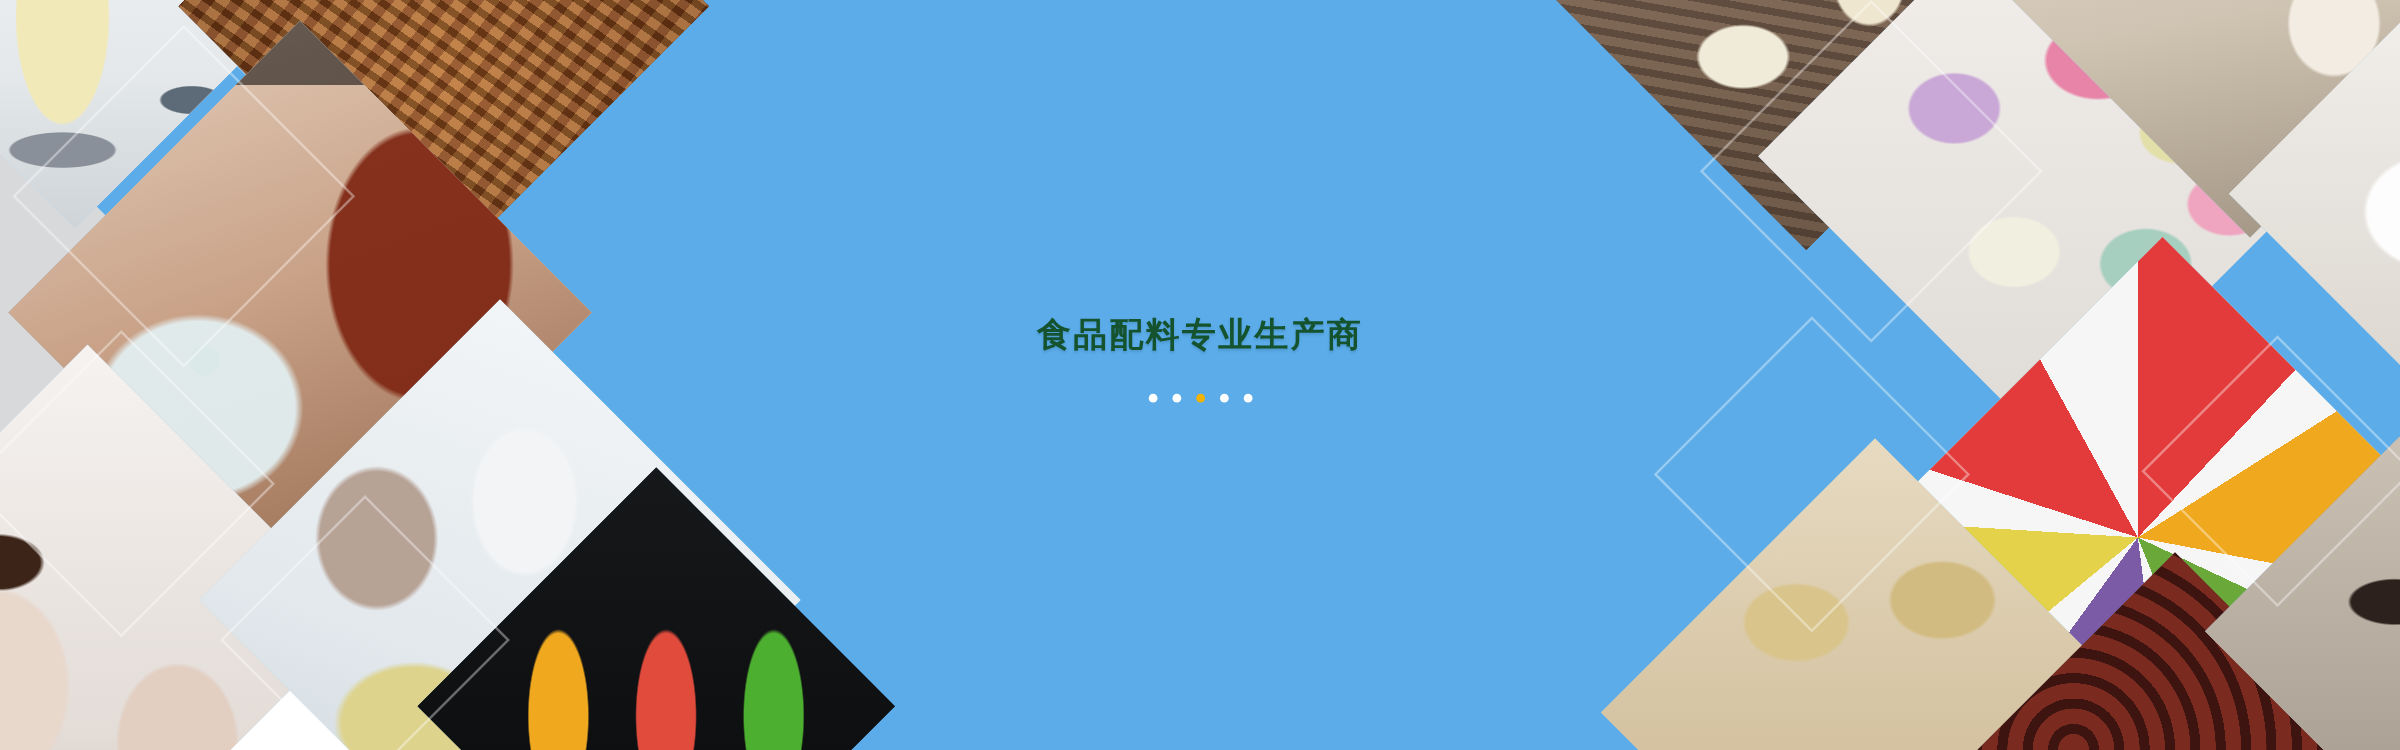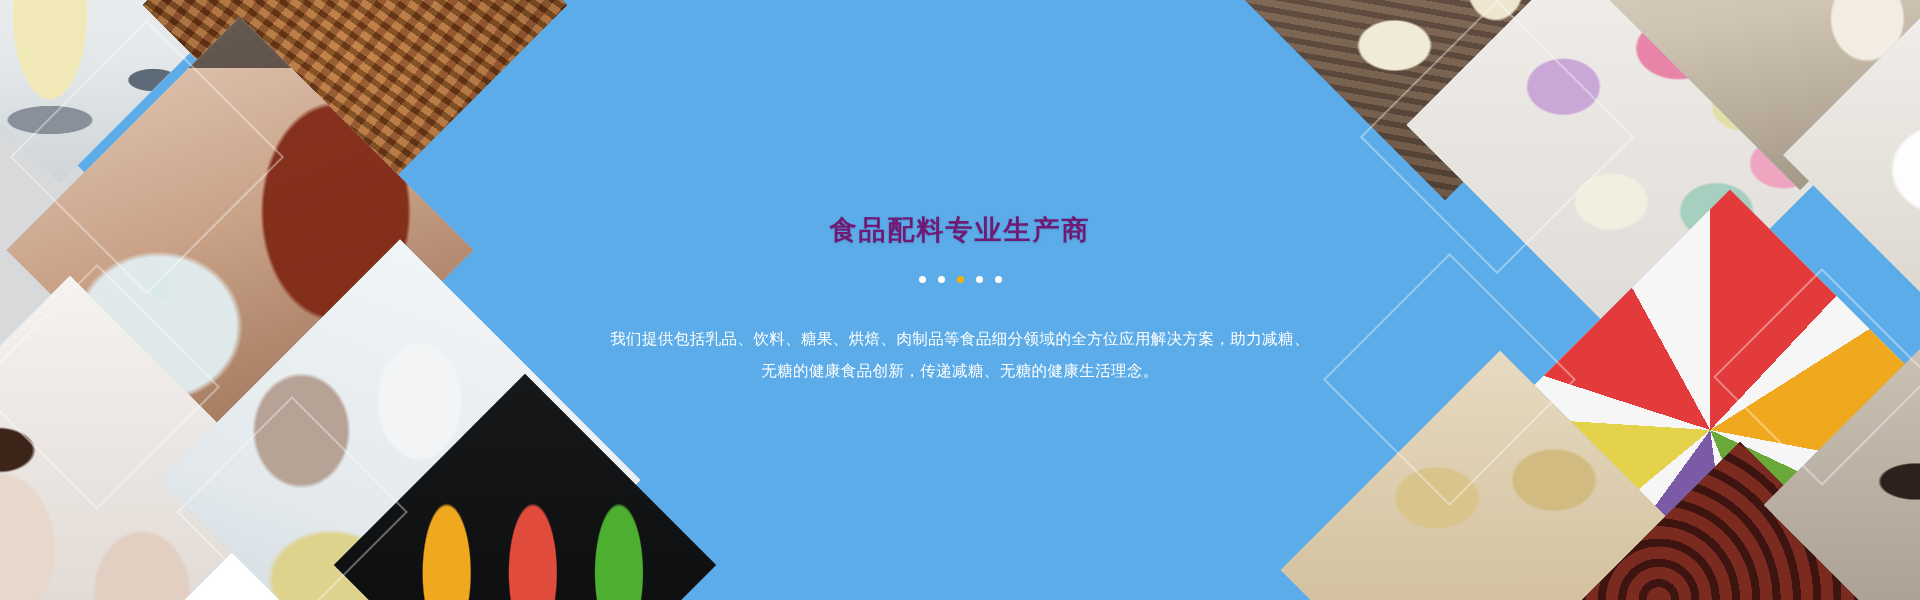--- a/index.html
+++ b/index.html
@@ -49,21 +49,21 @@
   
   .content{
     position:absolute;left:50%;top:0;transform:translateX(-50%);
     width:760px;height:600px;
     display:flex;flex-direction:column;align-items:center;justify-content:center;
     text-align:center;color:#fff;
     z-index:20;
   }
   .headline{
     font-size:27px;font-weight:bold;letter-spacing:2px;
-    color:#701a75;line-height:1.2;margin:0;
+    color:#14532d;line-height:1.2;margin:0;
     text-shadow:0 1px 2px rgba(40,90,140,.25);
   }
   .para{
     font-size:15.5px;line-height:2.05;color:#ffffff;
     margin:14px 0 0 0;font-weight:400;letter-spacing:.4px;
     max-width:740px;
   }
   .dots{
     display:flex;align-items:center;gap:12px;
     margin:30px 0 26px 0;
@@ -237,20 +237,16 @@
 
     <div class="dots">
       <span class="dot"></span>
       <span class="dot"></span>
       <span class="dot accent"></span>
       <span class="dot"></span>
       <span class="dot"></span>
     </div>
 
     <div class="block">
-      <p class="para">
-        <span>我们提供包括乳品、饮料、糖果、烘焙、肉制品等食品细分领域的全方位应用解决方案，助力减糖、</span><br>
-        <span>无糖的健康食品创新，传递减糖、无糖的健康生活理念。</span>
-      </p>
     </div>
 
   </div>
 </div>
 
 </body></html>

